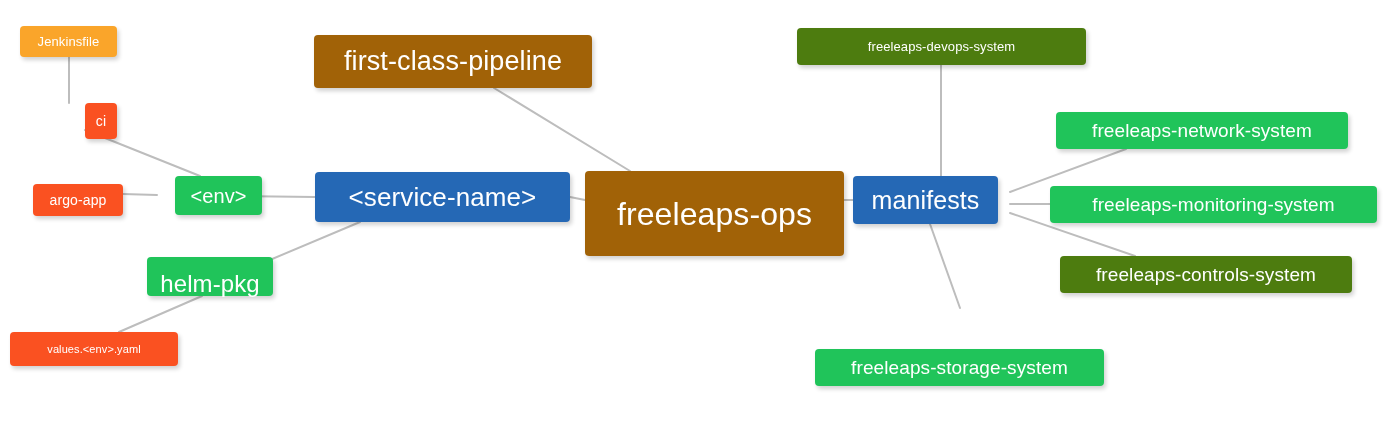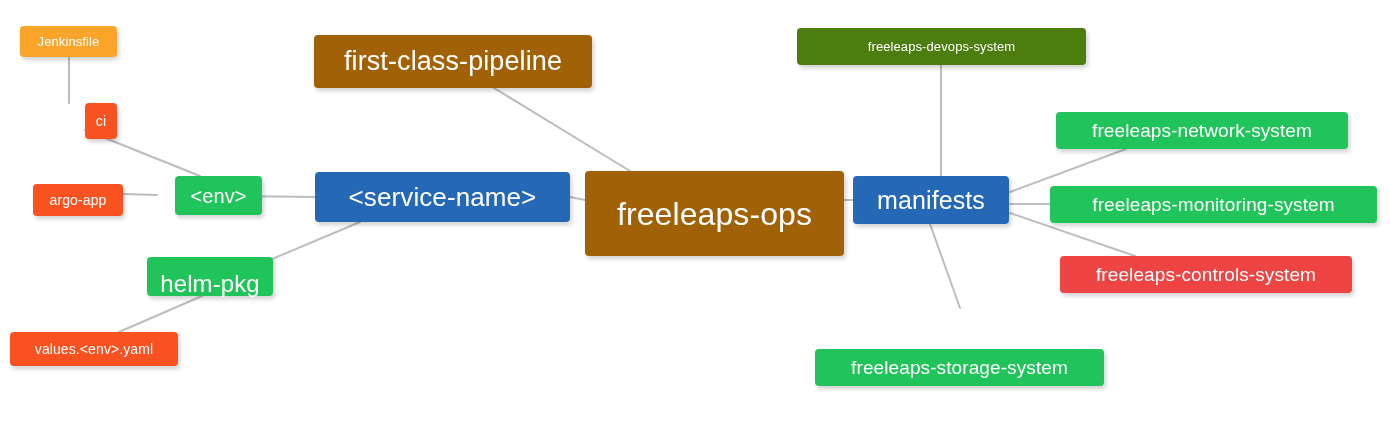--- a/index.html
+++ b/index.html
@@ -75,44 +75,44 @@
       </div>
       <div class="node" style="left: 33px; top: 184px; width: 90px; height: 32px; background: rgb(250, 81, 33); font-size: 14px;">
         <span class="node-label">argo-app</span>
       </div>
       <div class="node" style="left: 175px; top: 176px; width: 87px; height: 39px; background: rgb(32, 196, 90); font-size: 20px;">
         <span class="node-label">&lt;env&gt;</span>
       </div>
       <div class="node" style="left: 147px; top: 257px; width: 126px; height: 39px; background: rgb(32, 196, 90); font-size: 24px; align-items: flex-end;">
         <span class="node-label">helm-pkg</span>
       </div>
-      <div class="node" style="left: 10px; top: 332px; width: 168px; height: 34px; background: rgb(250, 81, 33); font-size: 14px;">
+      <div class="node" style="left: 10px; top: 332px; width: 168px; height: 34px; background: rgb(250, 81, 33); font-size: 11px;">
         <span class="node-label">values.&lt;env&gt;.yaml</span>
       </div>
       <div class="node" style="left: 314px; top: 35px; width: 278px; height: 53px; background: #a16207; font-size: 27px;">
         <span class="node-label">first-class-pipeline</span>
       </div>
       <div class="node" style="left: 315px; top: 172px; width: 255px; height: 50px; background: rgb(37, 104, 181); font-size: 26px;">
         <span class="node-label">&lt;service-name&gt;</span>
       </div>
       <div class="node" style="left: 585px; top: 171px; width: 259px; height: 85px; background: #a16207; font-size: 32px;">
         <span class="node-label">freeleaps-ops</span>
       </div>
-      <div class="node" style="left: 853px; top: 176px; width: 156px; height: 48px; background: rgb(37, 104, 181); font-size: 25px; text-align: right;">
+      <div class="node" style="left: 853px; top: 176px; width: 145px; height: 48px; background: rgb(37, 104, 181); font-size: 25px; text-align: right;">
         <span class="node-label">manifests</span>
       </div>
       <div class="node" style="left: 797px; top: 28px; width: 289px; height: 37px; background: #4d7c0f; font-size: 13px;">
         <span class="node-label">freeleaps-devops-system</span>
       </div>
       <div class="node" style="left: 1056px; top: 112px; width: 292px; height: 37px; background: rgb(32, 196, 90); font-size: 19px;">
         <span class="node-label">freeleaps-network-system</span>
       </div>
       <div class="node" style="left: 1050px; top: 186px; width: 327px; height: 37px; background: rgb(32, 196, 90); font-size: 19px;">
         <span class="node-label">freeleaps-monitoring-system</span>
       </div>
-      <div class="node" style="left: 1060px; top: 256px; width: 292px; height: 37px; background: #ef4444; font-size: 19px;">
+      <div class="node" style="left: 1060px; top: 256px; width: 292px; height: 37px; background: #4d7c0f; font-size: 19px;">
         <span class="node-label">freeleaps-controls-system</span>
       </div>
       <div class="node" style="left: 815px; top: 308px; width: 289px; height: 37px; background: rgb(32, 196, 90); font-size: 19px; margin-top: 41px;">
         <span class="node-label">freeleaps-storage-system</span>
       </div>
     </div>
 </div>
 
 </body></html>

